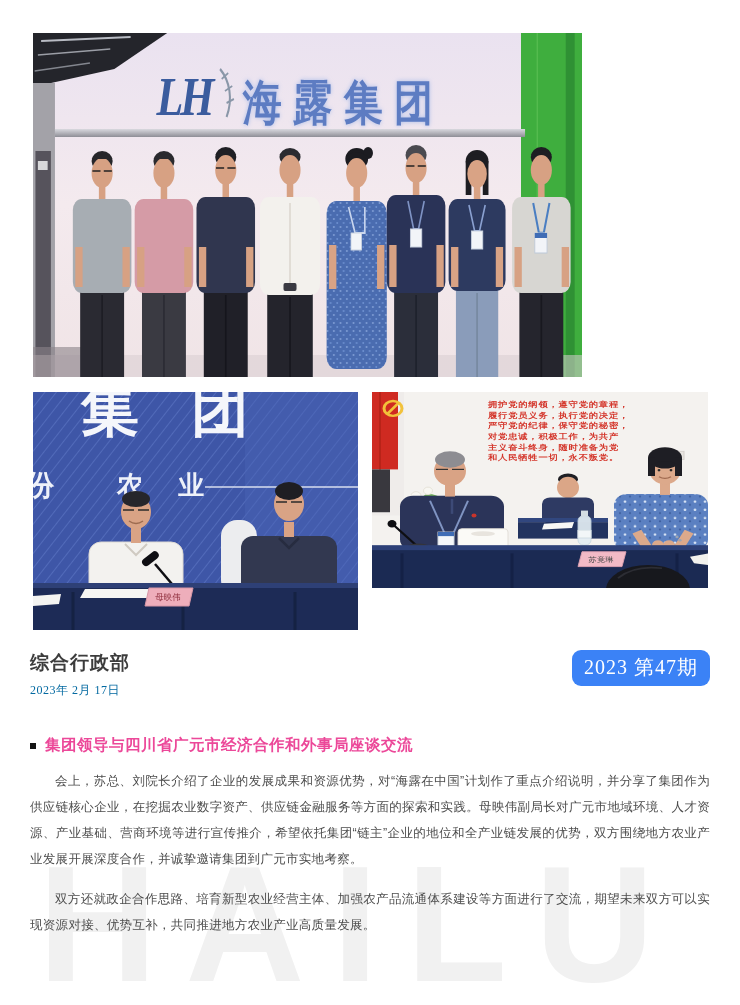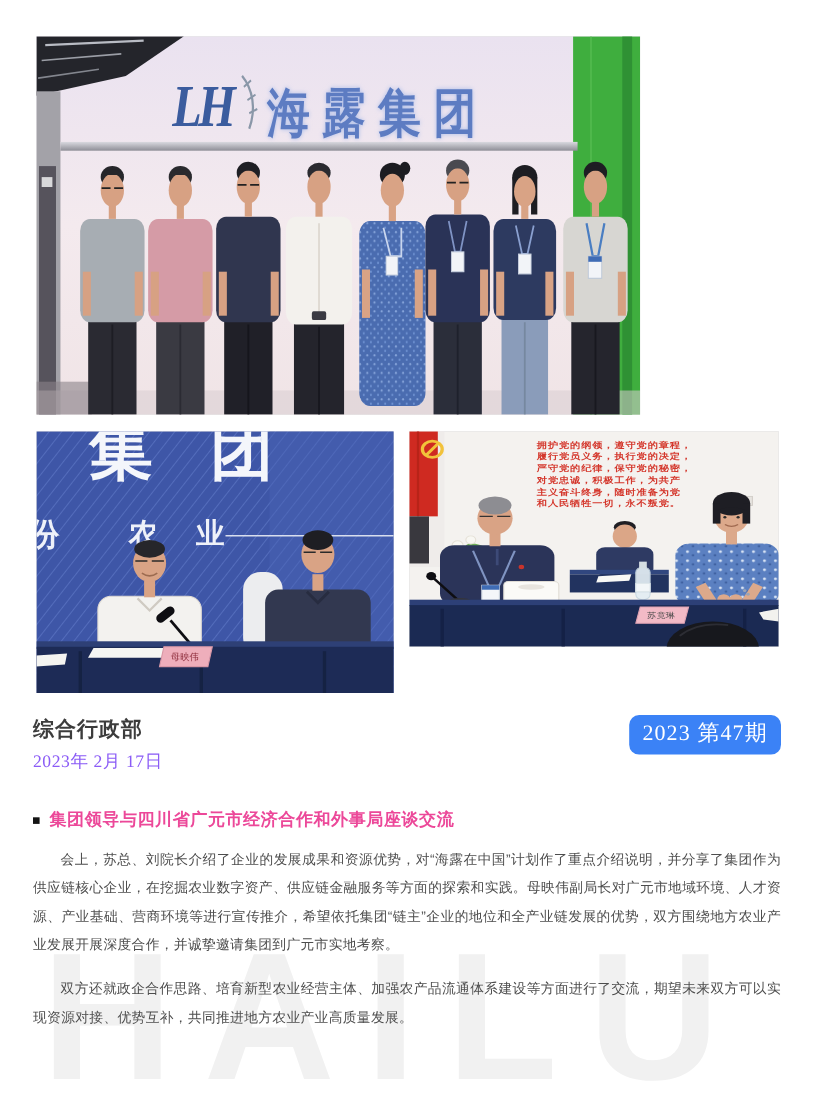--- a/index.html
+++ b/index.html
@@ -9,21 +9,21 @@
     font-family:"Liberation Sans",sans-serif;
   }
   .photo{position:absolute;overflow:hidden;background:#ddd;}
   .photo svg{display:block;width:100%;height:100%;}
   .photo-top{left:33px;top:33px;width:549px;height:344px;text-decoration:underline;}
   .photo-left{left:33px;top:392px;width:325px;height:238px;}
   .photo-right{left:372px;top:392px;width:336px;height:196px;}
 
   .meta-row{position:absolute;left:30px;top:650px;width:680px;display:flex;justify-content:space-between;align-items:flex-start;z-index:2;}
   .dept-name{font-family:"Liberation Serif",serif;font-weight:700;font-size:19px;color:#3c3c3c;letter-spacing:1px;}
-  .pub-date{font-family:"Liberation Serif",serif;font-size:16px;color:#8b5cf6;margin-top:6px;letter-spacing:0.5px;}
+  .pub-date{font-family:"Liberation Serif",serif;font-size:12px;color:#0369a1;margin-top:6px;letter-spacing:0.5px;}
   .issue-badge{
     background:#3b82f6;color:#ffffff;border-radius:9px;
     font-family:"Liberation Serif",serif;font-weight:400;font-size:20px;
     padding:5px 12px 7px;letter-spacing:1px;line-height:1.2;
   }
 
   .headline{position:absolute;left:30px;top:735px;width:680px;z-index:2;
     font-size:15.5px;font-weight:700;color:#ec4899;letter-spacing:0.5px;
     display:flex;align-items:center;}
   .bullet-sq{width:6px;height:6px;background:#141414;margin-right:9px;flex:0 0 auto;}

